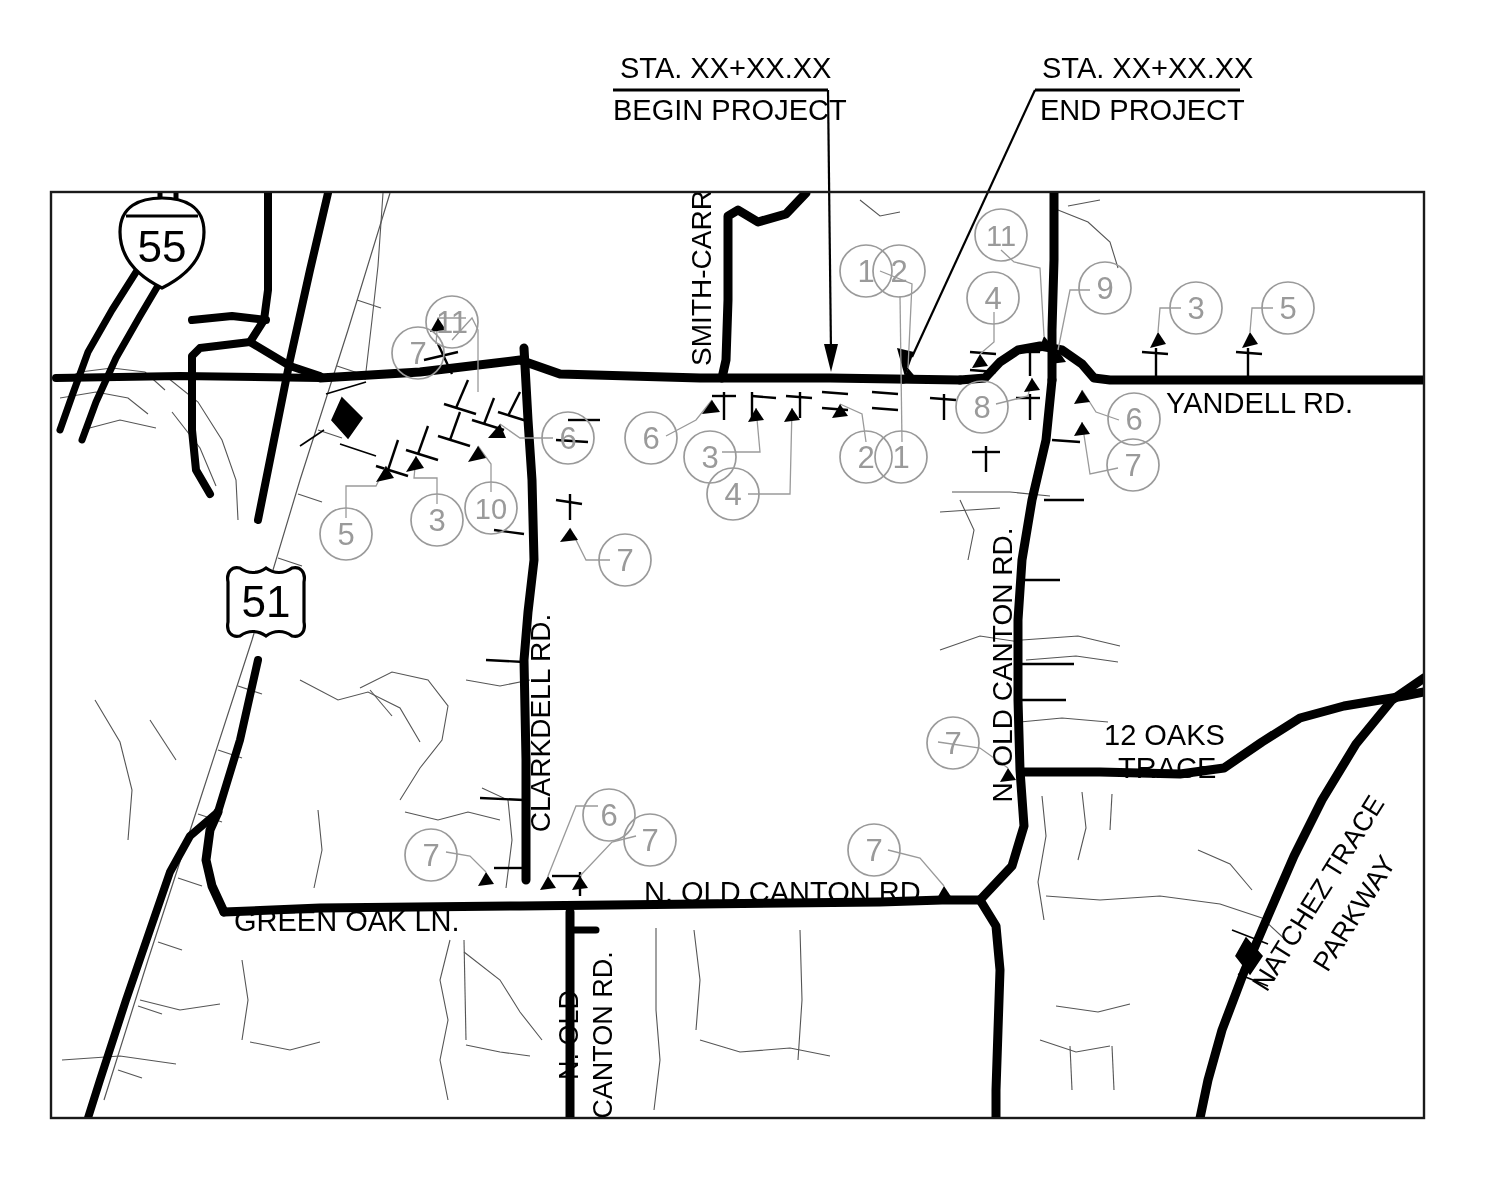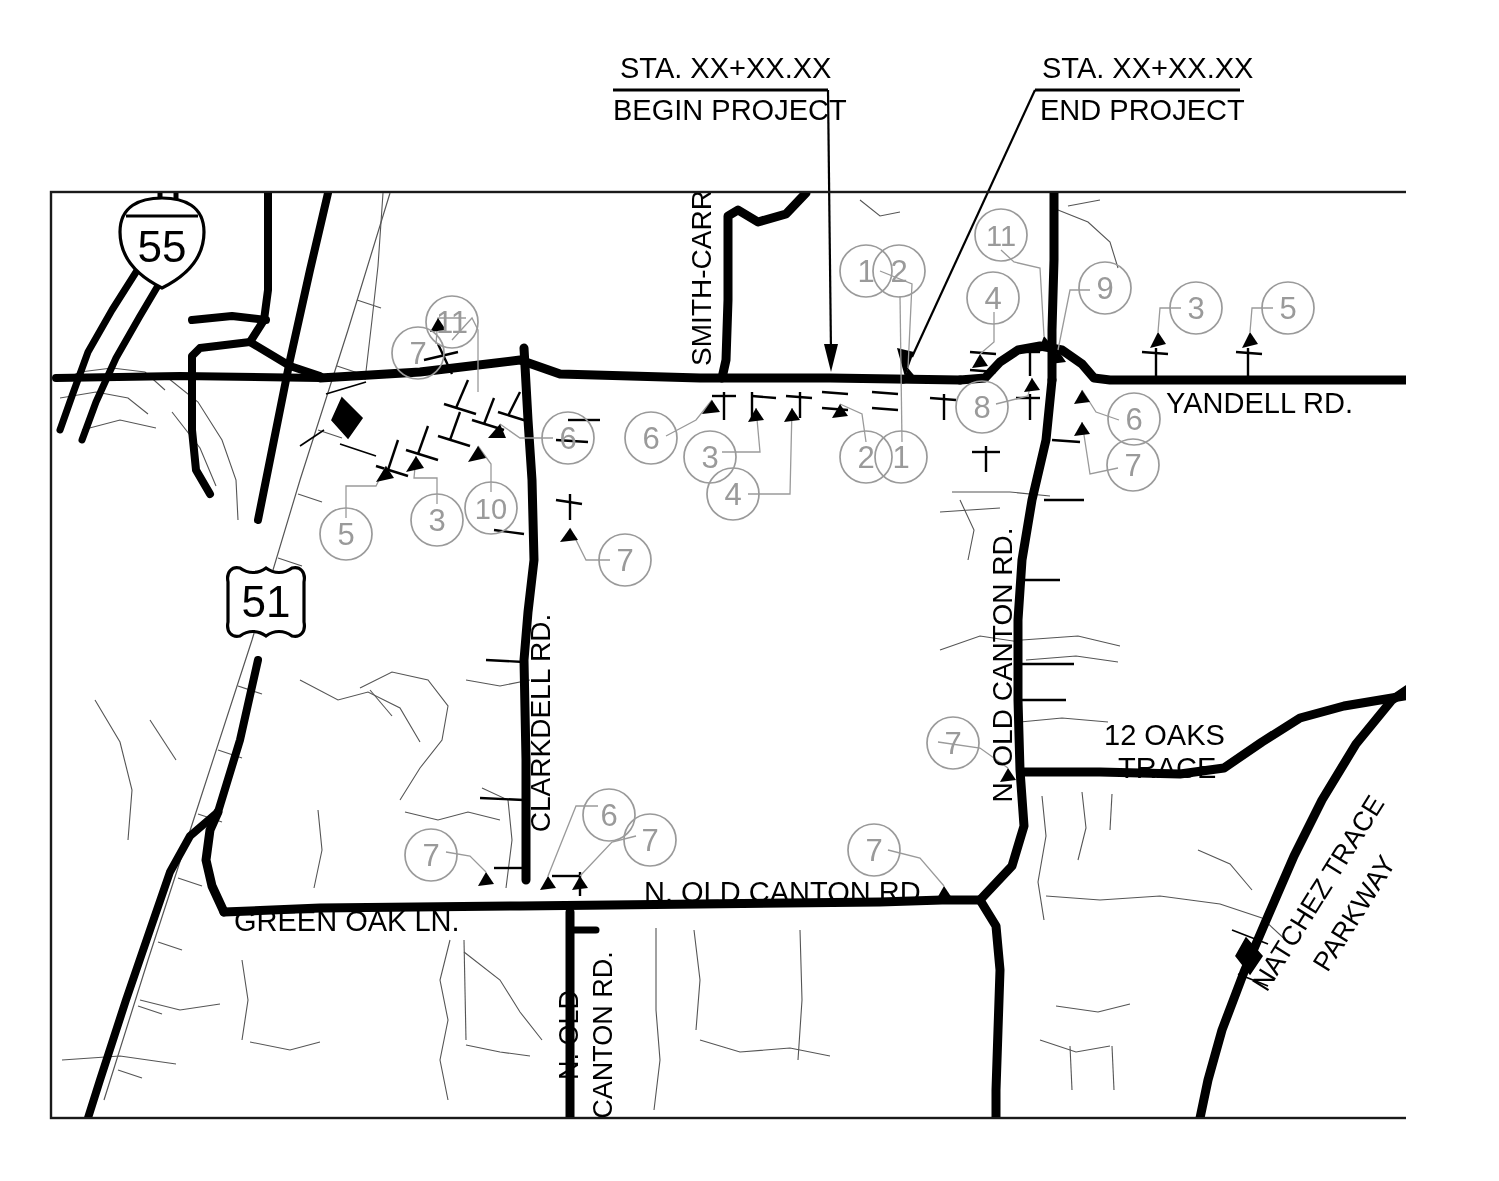--- a/index.html
+++ b/index.html
@@ -7,20 +7,21 @@
     padding: 0;
     background: #ffffff;
   }
   #page {
     position: relative;
     width: 1406px;
     height: 1181px;
     background: #ffffff;
     font-family: "Liberation Sans", sans-serif;
     overflow: hidden;
+    padding-left: 20px;
   }
   #map-svg {
     position: absolute;
     left: 0;
     top: 0;
     width: 1499px;
     height: 1181px;
   }
   .anno-text {
     font-family: "Liberation Sans", sans-serif;

